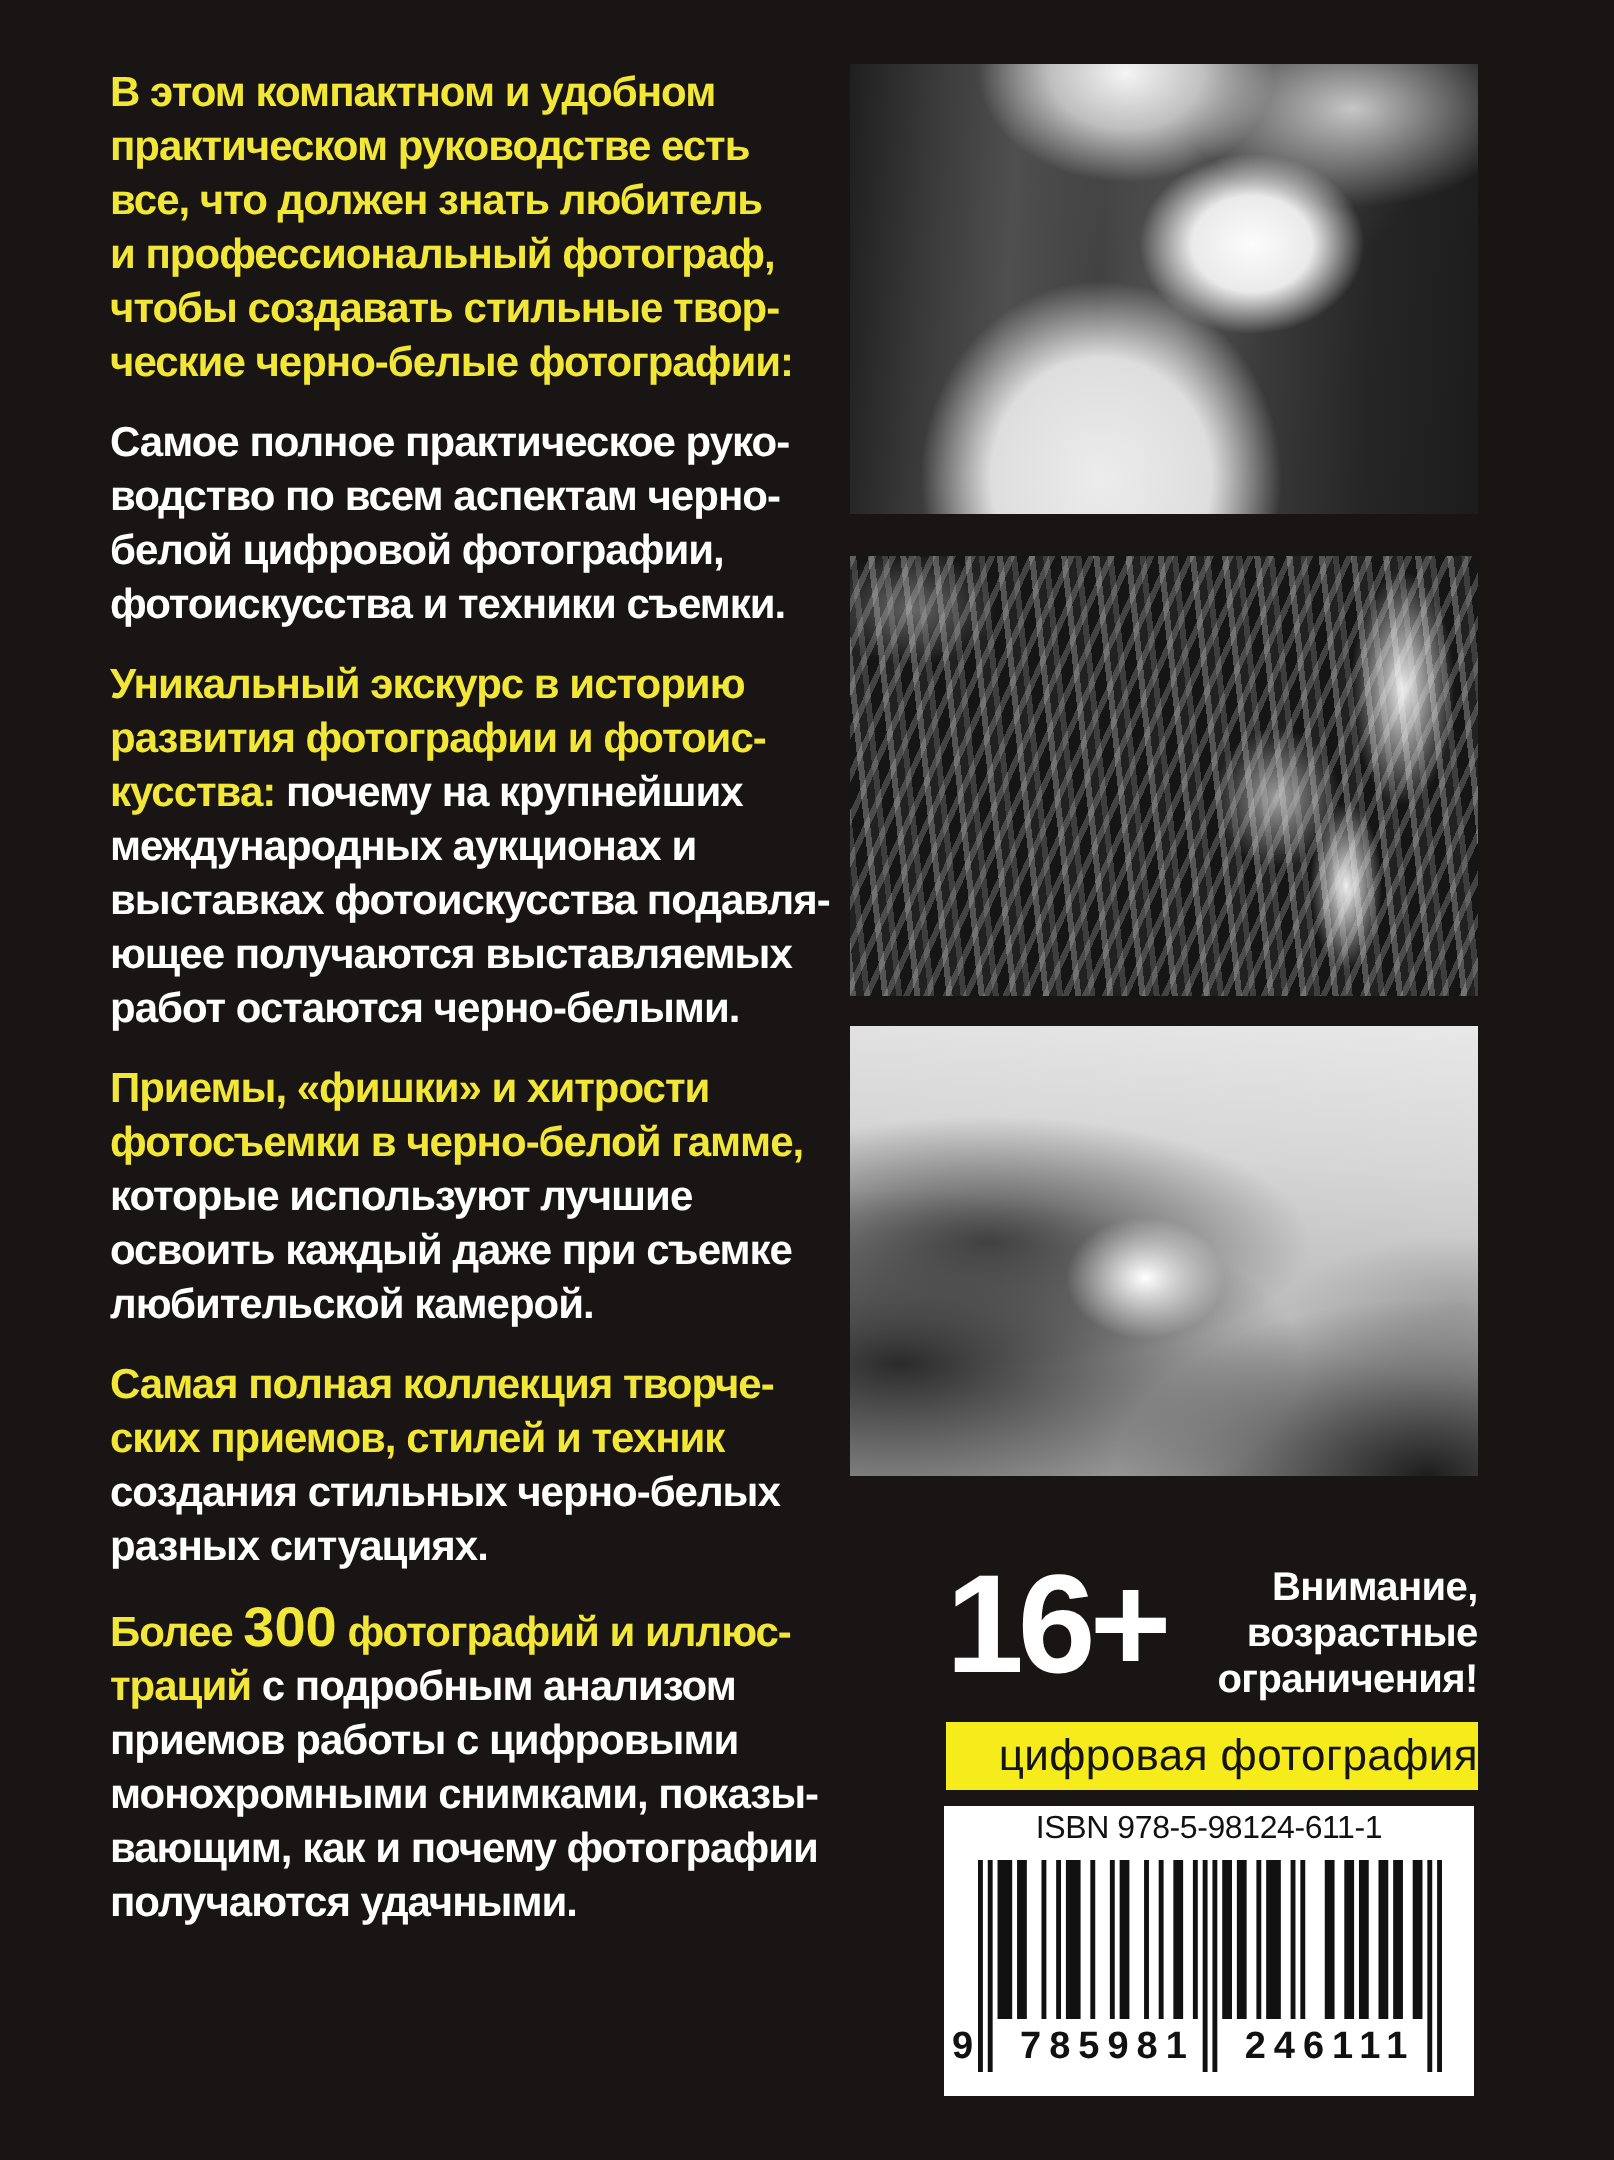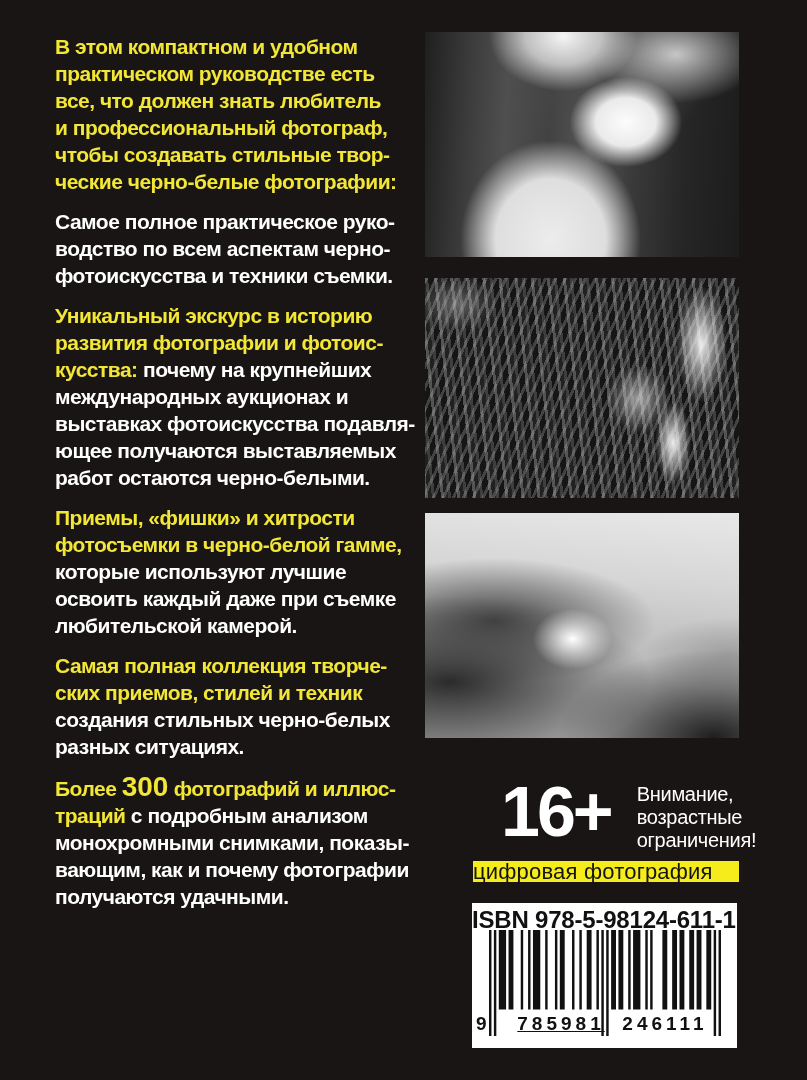--- a/index.html
+++ b/index.html
@@ -75,115 +75,117 @@
       radial-gradient(230px 90px at 22% 48%, rgba(55,55,55,.9) 0%, rgba(55,55,55,0) 70%),
       radial-gradient(280px 120px at 8% 75%, rgba(35,35,35,.95) 0%, rgba(35,35,35,0) 72%),
       radial-gradient(230px 130px at 92% 100%, rgba(25,25,25,.97) 0%, rgba(25,25,25,0) 68%),
       radial-gradient(120px 50px at 97% 62%, rgba(130,130,130,.5), rgba(130,130,130,0) 70%),
       linear-gradient(185deg, #e8e8e8 0%, #d6d6d6 30%, #bdbdbd 58%, #a8a8a8 100%);
   }
 
   
   .age-block {
     position: absolute;
-    left: 501px;
+    left: 473px;
     top: 780px;
     display: flex;
     align-items: flex-start;
+    text-align: right;
   }
   .age-value {
     color: var(--text-white);
     font-size: 70px;
     font-weight: 700;
     letter-spacing: -3px;
     line-height: 64px;
   }
   .age-warning {
     margin-left: 26px;
     padding-top: 3px;
     color: var(--text-white);
     font-size: 20px;
-    font-weight: 400;
+    font-weight: 700;
     line-height: 23px;
     letter-spacing: -0.3px;
   }
 
   
   .category-bar {
     position: absolute;
     left: 473px;
     top: 861px;
     width: 266px;
-    height: 21px;
+    height: 34px;
     background: var(--label-bg);
     color: var(--label-text);
     font-size: 22px;
     font-weight: 400;
     display: flex;
     align-items: center;
-    justify-content: flex-start;
+    justify-content: flex-end;
     letter-spacing: 0.2px;
   }
 
   
   .barcode-box {
     position: absolute;
     left: 472px;
     top: 903px;
     width: 265px;
     height: 145px;
     background: var(--barcode-bg);
   }
   .isbn-label {
     position: absolute;
     top: 3px;
     left: 0;
     width: 100%;
-    text-align: left;
+    text-align: center;
     color: var(--barcode-ink);
-    font-size: 24px;
-    font-weight: 700;
+    font-size: 16px;
+    font-weight: 400;
     letter-spacing: -0.2px;
   }
   .bars {
     position: absolute;
     left: 17px;
     top: 27px;
     width: 232px;
     height: 106px;
   }
   .bars rect { fill: var(--barcode-ink); }
   .bc-digit {
     position: absolute;
     top: 110px;
     color: var(--barcode-ink);
     font-size: 19px;
     font-weight: 700;
   }
   .bc-d0 { left: 4px; }
-  .bc-d1 { left: 38px; width: 102px; text-align: center; letter-spacing: 4px; text-decoration: underline; }
+  .bc-d1 { left: 38px; width: 102px; letter-spacing: 4px; }
   .bc-d2 { left: 142px; width: 102px; text-align: center; letter-spacing: 4px; }
 </style>
 </head>
 <body>
 
 <div class="page">
 
   <div class="blurb" id="blurb">
       <div class="para">
         <div class="line"><span class="seg-y">В этом компактном и удобном</span></div>
         <div class="line"><span class="seg-y">практическом руководстве есть</span></div>
         <div class="line"><span class="seg-y">все, что должен знать любитель</span></div>
         <div class="line"><span class="seg-y">и профессиональный фотограф,</span></div>
         <div class="line"><span class="seg-y">чтобы создавать стильные твор-</span></div>
         <div class="line"><span class="seg-y">ческие черно-белые фотографии:</span></div>
       </div>
       <div class="para">
         <div class="line"><span class="seg-w">Самое полное практическое руко-</span></div>
         <div class="line"><span class="seg-w">водство по всем аспектам черно-</span></div>
+        <div class="line"><span class="seg-w">белой цифровой фотографии,</span></div>
         <div class="line"><span class="seg-w">фотоискусства и техники съемки.</span></div>
       </div>
       <div class="para">
         <div class="line"><span class="seg-y">Уникальный экскурс в историю</span></div>
         <div class="line"><span class="seg-y">развития фотографии и фотоис-</span></div>
         <div class="line"><span class="seg-y">кусства:</span><span class="seg-w"> почему на крупнейших</span></div>
         <div class="line"><span class="seg-w">международных аукционах и</span></div>
         <div class="line"><span class="seg-w">выставках фотоискусства подавля-</span></div>
         <div class="line"><span class="seg-w">ющее получаются выставляемых</span></div>
         <div class="line"><span class="seg-w">работ остаются черно-белыми.</span></div>
@@ -197,20 +199,21 @@
       </div>
       <div class="para">
         <div class="line"><span class="seg-y">Самая полная коллекция творче-</span></div>
         <div class="line"><span class="seg-y">ских приемов, стилей и техник</span></div>
         <div class="line"><span class="seg-w">создания стильных черно-белых</span></div>
         <div class="line"><span class="seg-w">разных ситуациях.</span></div>
       </div>
       <div class="para">
         <div class="line"><span class="seg-y">Более </span><span class="seg-y seg-big">300</span><span class="seg-y"> фотографий и иллюс-</span></div>
         <div class="line"><span class="seg-y">траций</span><span class="seg-w"> с подробным анализом</span></div>
+        <div class="line"><span class="seg-w">приемов работы с цифровыми</span></div>
         <div class="line"><span class="seg-w">монохромными снимками, показы-</span></div>
         <div class="line"><span class="seg-w">вающим, как и почему фотографии</span></div>
         <div class="line"><span class="seg-w">получаются удачными.</span></div>
       </div>
     </div>
 
   <div class="photo photo-1"></div>
   <div class="photo photo-2"></div>
   <div class="photo photo-3"></div>
 

